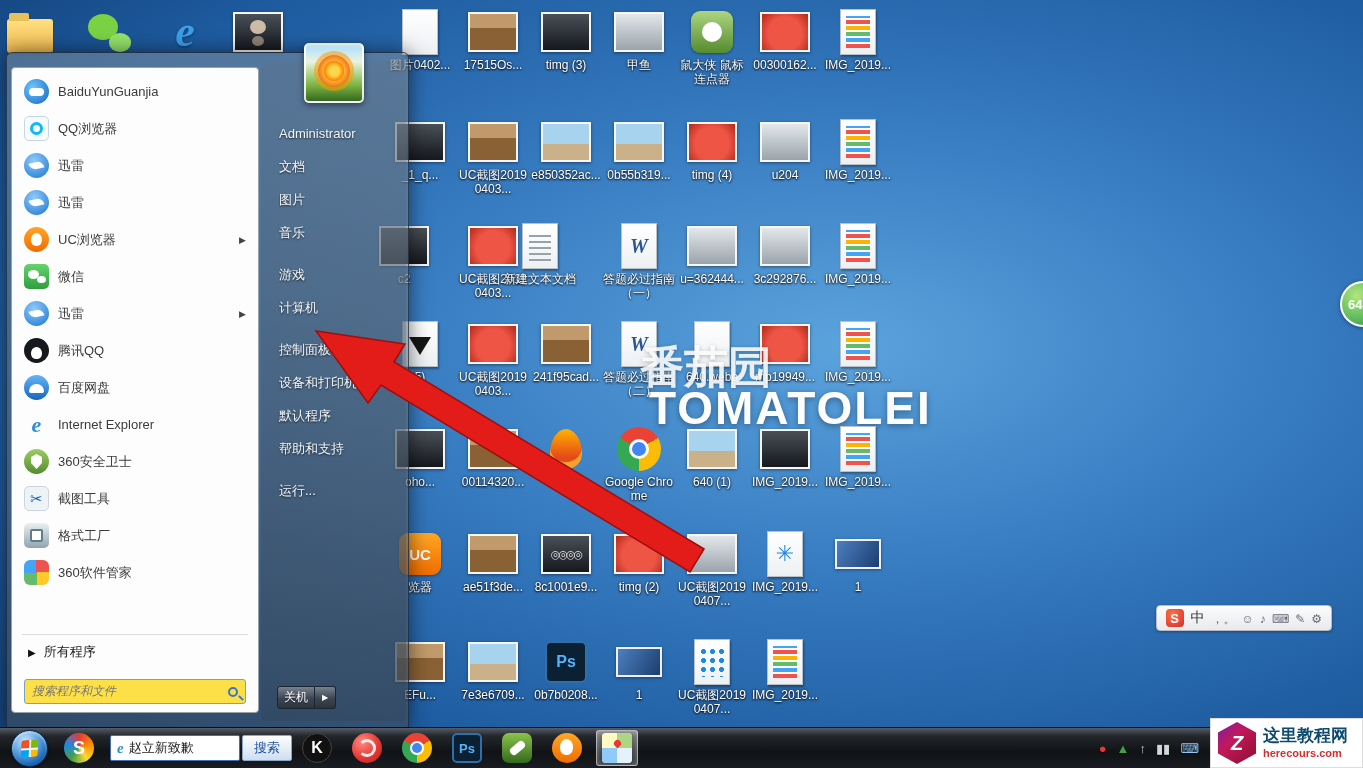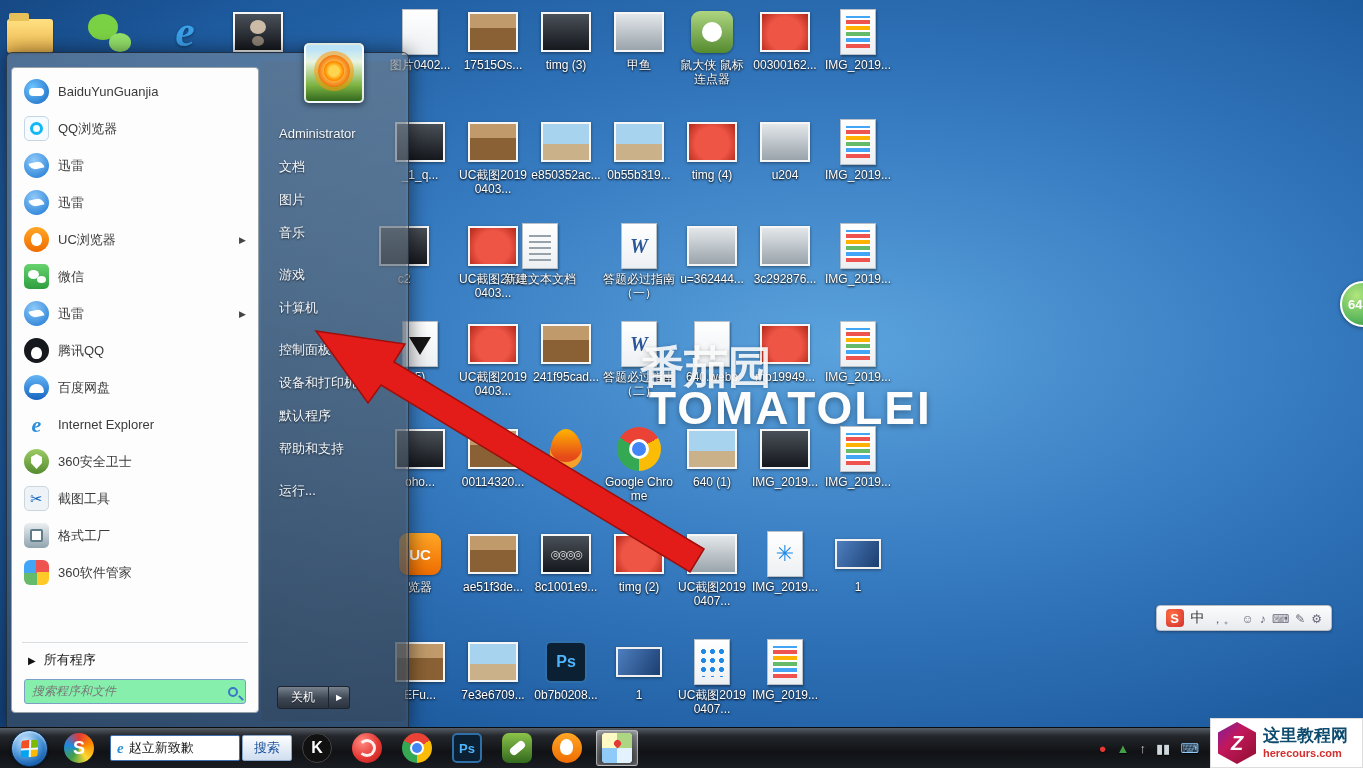--- a/index.html
+++ b/index.html
@@ -109,39 +109,39 @@
   .smi-360::after{content:"";position:absolute;inset:5px 7px;background:#fff;
     clip-path:polygon(50% 0,100% 20%,100% 60%,50% 100%,0 60%,0 20%)}
   .smi-snip{background:#eef3f8;border:1px solid #ccd4dc;color:#1565c0;font-size:15px}
   .smi-format{background:linear-gradient(#eceff1,#90a4ae)}
   .smi-format::after{content:"";position:absolute;inset:6px;border:2px solid #607d8b;background:#fff;border-radius:2px}
   .smi-soft{background:conic-gradient(#ef5350 0 25%,#ffca28 0 50%,#66bb6a 0 75%,#42a5f5 0);border-radius:6px}
   .sm-bottom{margin-top:auto}
   .sm-sep{height:1px;background:#d8dde2;margin:3px 6px 2px}
   .sm-allprog{display:flex;align-items:center;gap:8px;height:30px;padding:0 12px;font-size:13px;color:#222;cursor:pointer}
   .ap-arrow{font-size:10px;color:#111}
-  .sm-search{margin:4px 8px 2px;height:25px;border:1px solid #7aa0c8;border-radius:3px;background:#86efac;
+  .sm-search{margin:12px 8px 2px;height:25px;border:1px solid #7aa0c8;border-radius:3px;background:#fde047;
     display:flex;align-items:center;padding:0 7px;cursor:text}
   .sm-search-text{flex:1;font-size:12px;color:#777;font-style:italic}
   .lens{width:10px;height:10px;border:2px solid #3a76c8;border-radius:50%;position:relative;flex:none}
   .lens::after{content:"";position:absolute;left:8px;top:8px;width:6px;height:2px;background:#3a76c8;transform:rotate(45deg)}
   .sm-right{position:absolute;left:254px;top:8px;width:145px;height:660px;
     background:linear-gradient(180deg,rgba(96,110,124,.25),rgba(52,64,78,.35));border-radius:4px;
     padding-top:56px}
   .smr-item{height:33px;line-height:33px;padding-left:18px;font-size:13px;color:#f4f8fc;cursor:pointer;
     text-shadow:0 1px 2px rgba(0,0,0,.7);white-space:nowrap}
   .smr-gap{margin-top:9px}
   .sm-avatar{position:absolute;left:297px;top:-10px;width:60px;height:60px;border-radius:5px;
     border:2px solid rgba(255,255,255,.85);box-shadow:0 2px 6px rgba(0,0,0,.5);cursor:pointer;
     background:linear-gradient(#bde3f7 8%,#e8f4e0 30%,#7cb342 72%,#33691e)}
   .flower{position:absolute;left:12px;top:10px;width:32px;height:32px;border-radius:50%;
     background:radial-gradient(circle,#ffd54f 22%,#ff8f00 40%,#fb8c00 44%,rgba(255,171,64,.95) 46%,#ef6c00 75%,rgba(230,81,0,.0) 78%);
     box-shadow:0 0 0 4px rgba(255,152,0,.55)}
   .sm-shutdown-wrap{position:absolute;left:16px;bottom:12px;display:flex}
-  .sm-shutdown{height:23px;padding:0 13px;font-size:12px;color:#fff;cursor:pointer;
+  .sm-shutdown{height:23px;padding:0 6px;font-size:12px;color:#fff;cursor:pointer;
     background:linear-gradient(#78828f,#3c4653 55%,#2b333e);border:1px solid #1c2430;border-radius:3px 0 0 3px;
     text-shadow:0 1px 1px rgba(0,0,0,.7)}
   .sm-shutdown-arrow{height:23px;width:21px;font-size:8px;color:#fff;cursor:pointer;
     background:linear-gradient(#78828f,#3c4653 55%,#2b333e);border:1px solid #1c2430;border-left:none;
     border-radius:0 3px 3px 0}
 
   
   #annotation-arrow{position:absolute;left:0;top:0;z-index:30;pointer-events:none}
 
   

